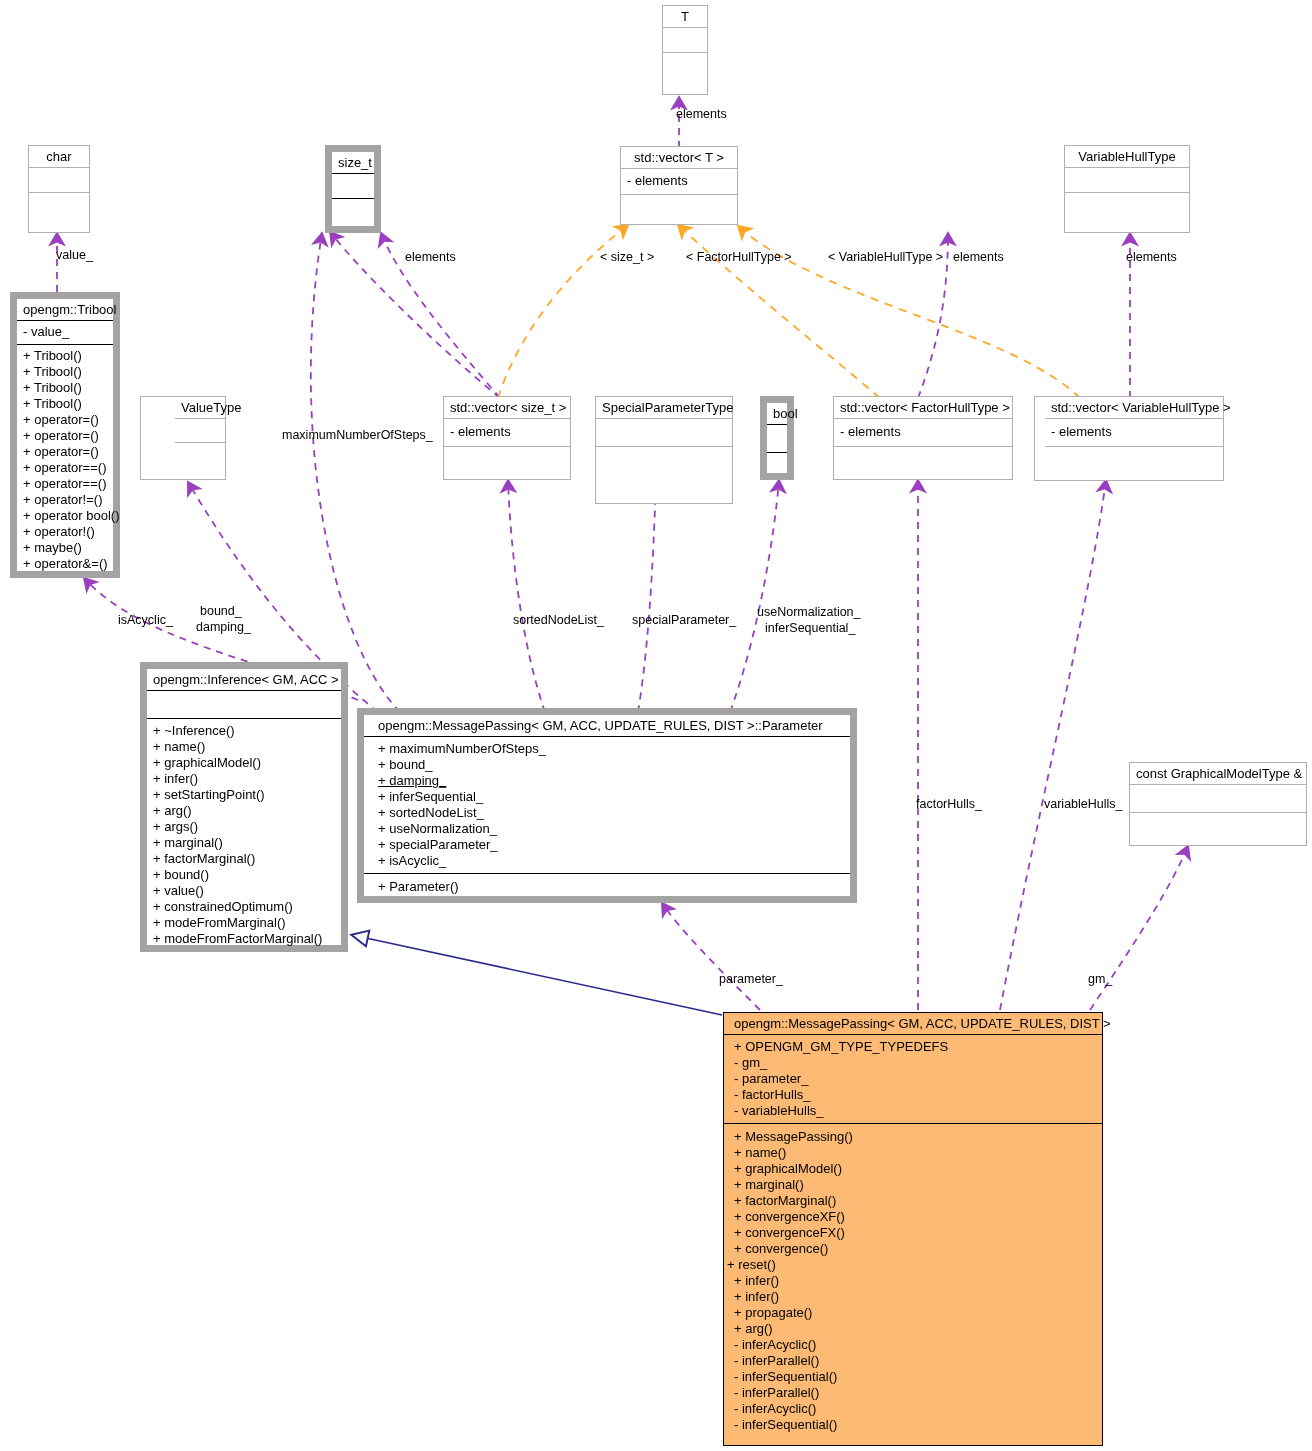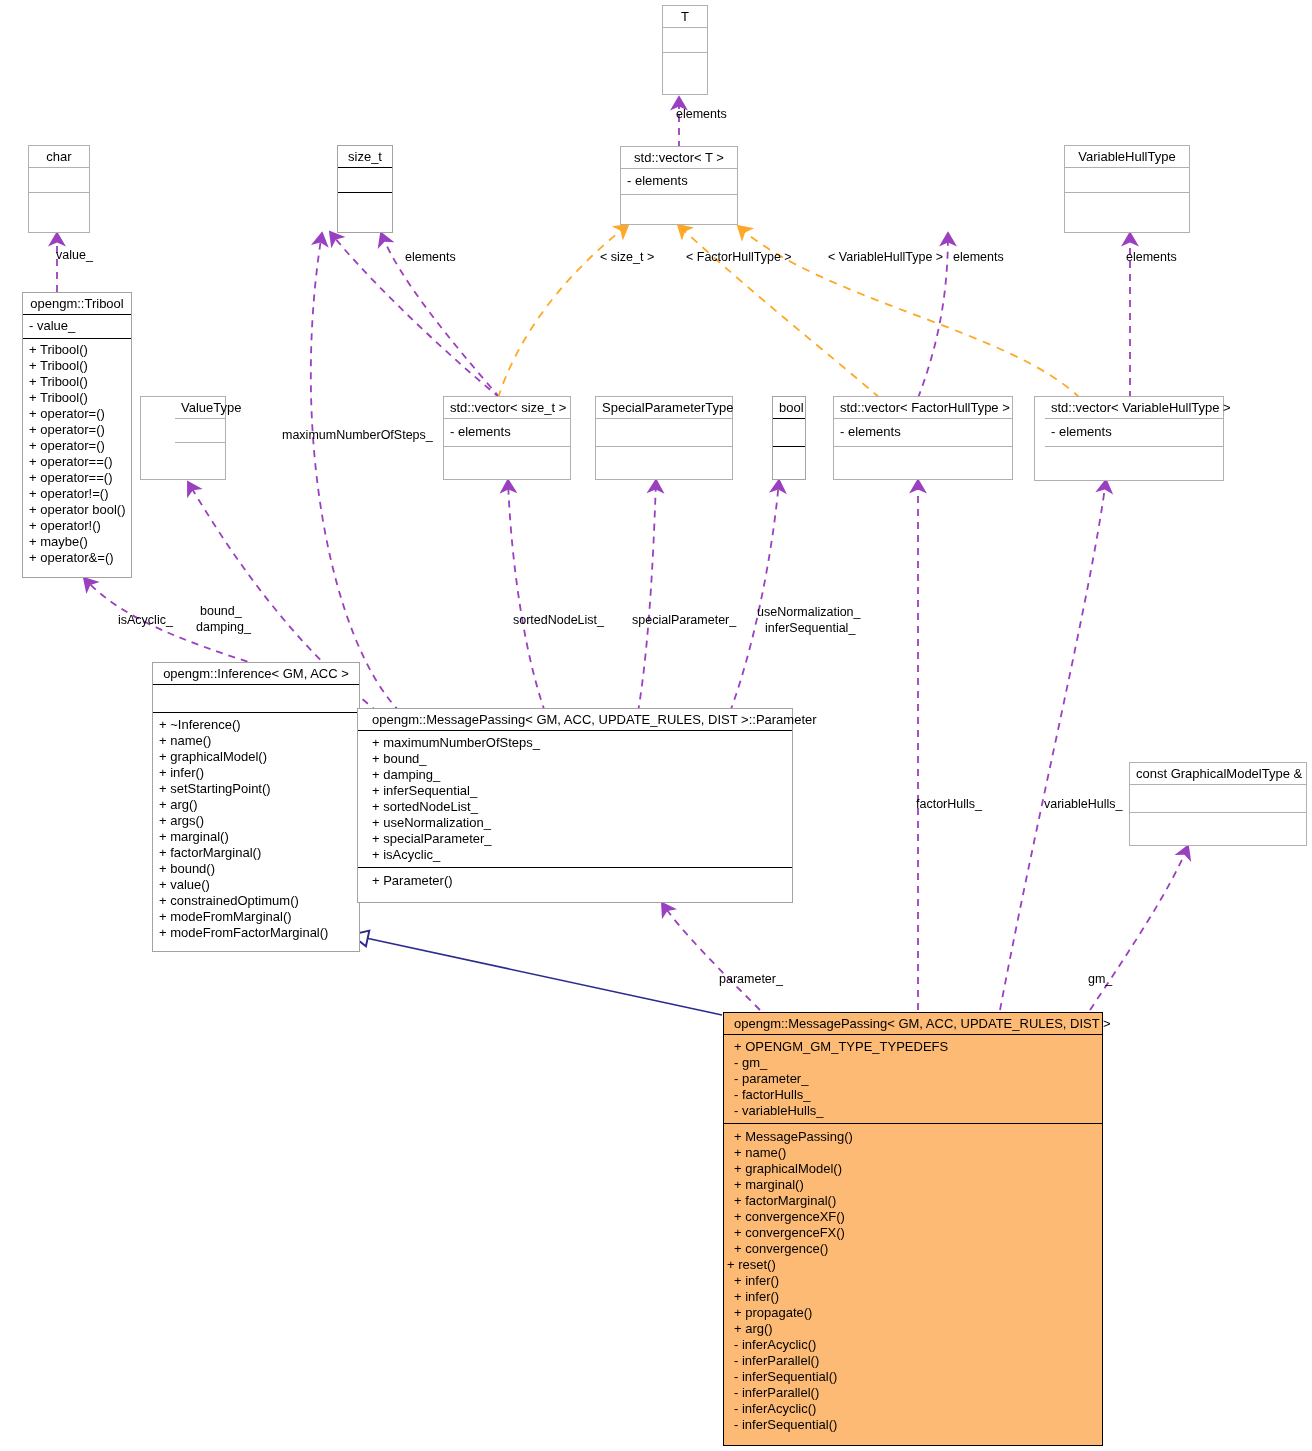--- a/index.html
+++ b/index.html
@@ -1,21 +1,21 @@
 <!DOCTYPE html>
 <html><head>
 <meta charset="utf-8">
 <style>
   html,body{margin:0;padding:0;background:#ffffff;}
   body{font-family:"Liberation Sans","DejaVu Sans",sans-serif;}
   #canvas{position:relative;width:1312px;height:1451px;background:#fff;overflow:hidden;}
   svg.edges{position:absolute;left:0;top:0;width:1312px;height:1451px;pointer-events:none;}
 
   .uml{position:absolute;box-sizing:border-box;background:#fff;border:1px solid #b0b0b0;}
-  .uml.strong{border:1px solid #a3a3a3;margin-left:12px;}
+  .uml.strong{border:7px solid #a3a3a3;}
   .uml.filled{background:#fdba74;border:1px solid #000;}
   .uml .sect{box-sizing:border-box;}
   .uml .title{text-align:center;font-size:13px;color:#000;padding:3px 6px;white-space:nowrap;}
   .uml .sect + .sect{border-top:1px solid #b0b0b0;}
   .uml.strong .sect + .sect{border-top:1px solid #000;}
   .uml.filled .sect + .sect{border-top:1px solid #000;}
   .uml .row{font-size:13px;color:#000;padding:0px 6px;white-space:nowrap;line-height:16px;}
   .uml .empty{height:25px;}
 
   .edge-label{position:absolute;font-size:12.5px;color:#000;white-space:nowrap;line-height:15px;}
@@ -150,21 +150,21 @@
   </div>
 
   <div class="uml" style="left:443px;top:396px;width:128px;height:84px;">
     <div class="sect title">std::vector&lt; size_t &gt;</div>
     <div class="sect" style="height:28px;">
       <div class="row" style="padding-top:5px;">- elements</div>
     </div>
     <div class="sect empty" style="height:30px;"></div>
   </div>
 
-  <div class="uml" style="left:595px;top:396px;width:138px;height:84px;">
+  <div class="uml" style="left:595px;top:396px;width:138px;height:108px;">
     <div class="sect title">SpecialParameterType</div>
     <div class="sect empty" style="height:28px;"></div>
     <div class="sect empty" style="height:30px;"></div>
   </div>
 
   <div class="uml strong" style="left:760px;top:396px;width:34px;height:84px;">
     <div class="sect title">bool</div>
     <div class="sect empty" style="height:28px;"></div>
     <div class="sect empty" style="height:30px;"></div>
   </div>
@@ -199,26 +199,26 @@
       <div class="row">+ marginal()</div>
       <div class="row">+ factorMarginal()</div>
       <div class="row">+ bound()</div>
       <div class="row">+ value()</div>
       <div class="row">+ constrainedOptimum()</div>
       <div class="row">+ modeFromMarginal()</div>
       <div class="row">+ modeFromFactorMarginal()</div>
     </div>
   </div>
 
-  <div class="uml strong" style="left:345px;top:708px;width:436px;height:195px;">
+  <div class="uml strong" style="left:357px;top:708px;width:500px;height:195px;">
     <div class="sect title" style="text-align:left;padding-left:14px;">opengm::MessagePassing&lt; GM, ACC, UPDATE_RULES, DIST &gt;::Parameter</div>
     <div class="sect" style="padding:4px 0;">
       <div class="row" style="padding-left:14px;">+ maximumNumberOfSteps_</div>
       <div class="row" style="padding-left:14px;">+ bound_</div>
-      <div class="row" style="padding-left:14px;">+ damping_</div>
+      <div class="row" style="padding-left:14px;text-decoration:underline;">+ damping_</div>
       <div class="row" style="padding-left:14px;">+ inferSequential_</div>
       <div class="row" style="padding-left:14px;">+ sortedNodeList_</div>
       <div class="row" style="padding-left:14px;">+ useNormalization_</div>
       <div class="row" style="padding-left:14px;">+ specialParameter_</div>
       <div class="row" style="padding-left:14px;">+ isAcyclic_</div>
     </div>
     <div class="sect" style="padding:5px 0;">
       <div class="row" style="padding-left:14px;">+ Parameter()</div>
     </div>
   </div>

